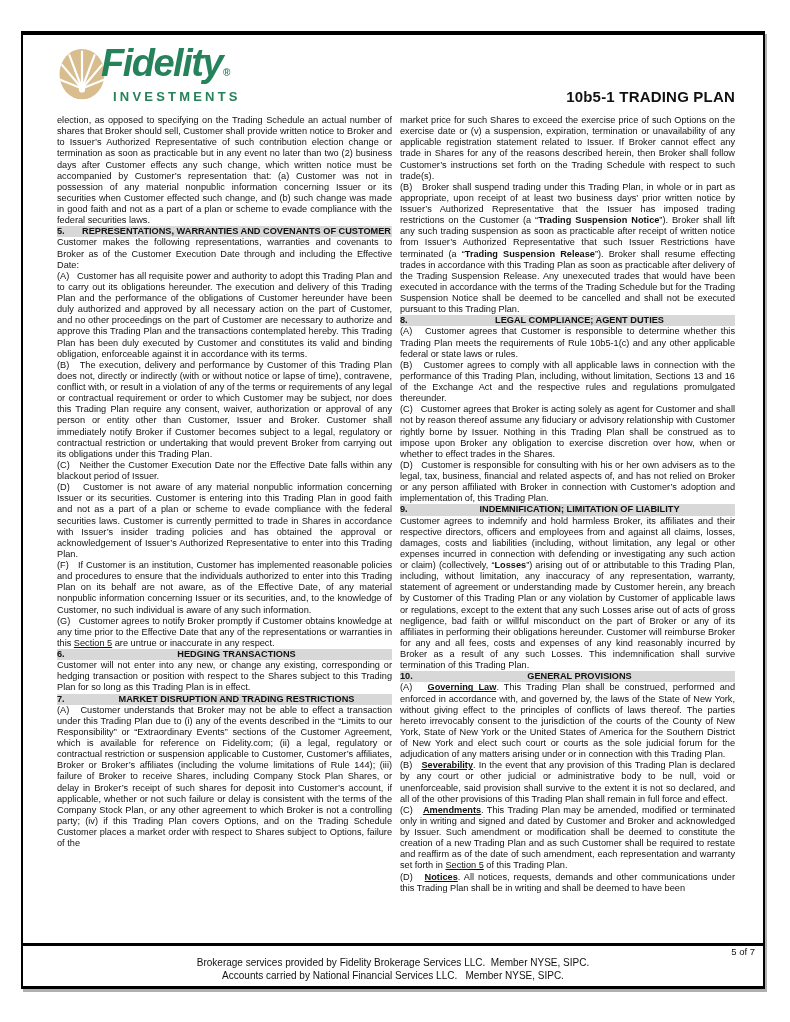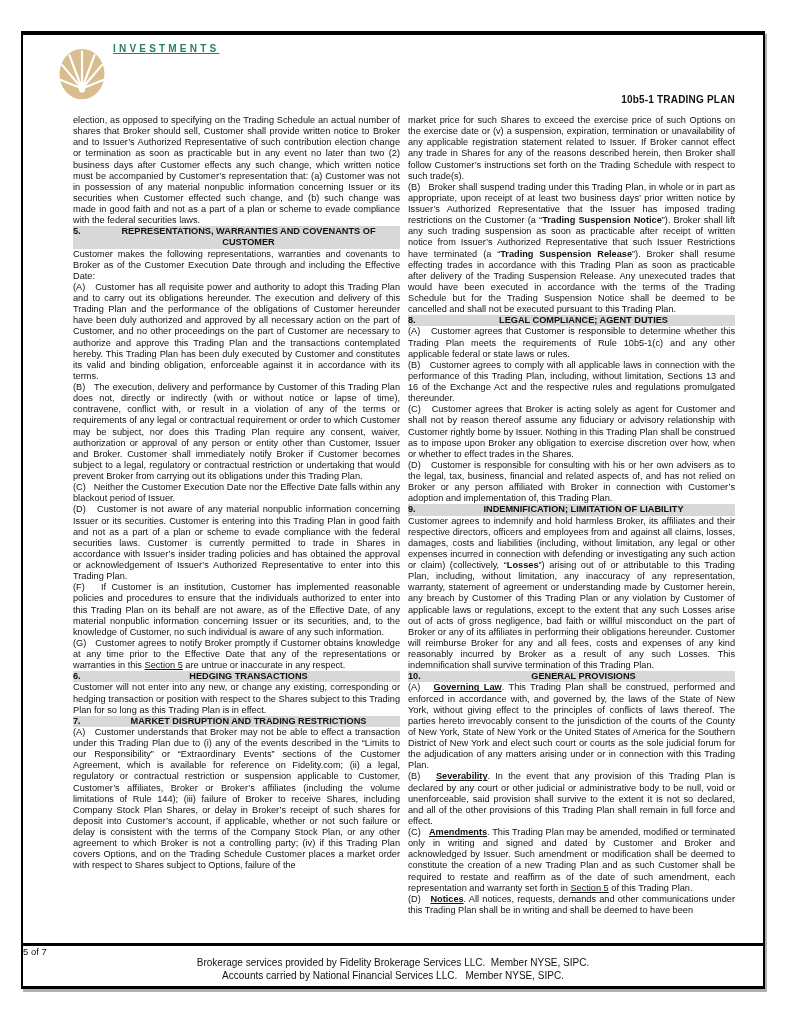--- a/index.html
+++ b/index.html
@@ -14,41 +14,41 @@
     border:2px solid #000;border-top-width:4px;border-bottom-width:3px;
     box-shadow:2px 3px 0 rgba(110,110,110,.55);
     display:flex;flex-direction:column;overflow:hidden;
   }
   
   .header{position:relative;height:80px;flex-shrink:0;}
   .logo{position:absolute;left:32px;top:10px;display:flex;align-items:flex-start;}
   .logo-icon{margin-right:-8px;margin-top:2px;}
   .brand{font-size:38px;font-weight:bold;font-style:italic;letter-spacing:-1.5px;line-height:36px;}
   .reg{font-size:10px;font-style:normal;vertical-align:baseline;margin-left:1px;}
-  .investments{font-size:10px;font-weight:bold;letter-spacing:3.2px;padding-left:12px;margin-top:-2px;text-decoration:underline;}
-  .page-title{position:absolute;right:28px;bottom:10px;font-size:10px;font-weight:bold;letter-spacing:.2px;}
+  .investments{font-size:13px;font-weight:bold;letter-spacing:3.2px;padding-left:12px;margin-top:-2px;}
+  .page-title{position:absolute;right:28px;bottom:10px;font-size:15px;font-weight:bold;letter-spacing:.2px;}
   
   .body-cols{
     flex:1;display:grid;grid-template-columns:1fr 1fr;column-gap:8px;
-    padding:0 28px 2px 34px;overflow:hidden;margin-left:16px;
+    padding:0 28px 2px 34px;overflow:hidden;
   }
   .column{
     overflow:hidden;text-align:justify;
     font-size:9.2px;line-height:11.12px;
   }
   .para{margin:0;}
   .para .b{font-weight:bold;}
   .para .u{text-decoration:underline;}
   .heading{display:flex;background:#d8d8d8;font-weight:bold;}
   .hnum{flex:0 0 24px;}
   .htext{flex:1;text-align:center;}
   
   .footer{flex-shrink:0;}
   .footer-divider{height:3px;background:#000;}
-  .page-number{text-align:left;padding-right:8px;font-size:9.5px;line-height:11.5px;}
+  .page-number{text-align:right;padding-right:8px;font-size:9.5px;line-height:11.5px;}
   .footer-lines{text-align:center;font-size:10px;line-height:12.8px;padding-bottom:3px;}
 </style>
 </head>
 <body>
 
 <div class="page">
 
   <div class="header">
     <div class="logo">
       <svg class="logo-icon" width="54" height="56" viewBox="0 0 60 62">
@@ -58,20 +58,21 @@
           <line x1="30" y1="46" x2="16" y2="9"></line>
           <line x1="30" y1="46" x2="44" y2="9"></line>
           <line x1="30" y1="46" x2="8" y2="20"></line>
           <line x1="30" y1="46" x2="52" y2="20"></line>
           <line x1="30" y1="46" x2="5" y2="36"></line>
           <line x1="30" y1="46" x2="55" y2="36"></line>
         </g>
         <circle cx="30" cy="47" r="3.5" fill="#ffffff"></circle>
       </svg>
       <div class="logo-text">
+        <div class="brand" style="color: rgb(38, 130, 90);"><span>Fidelity</span><span class="reg">®</span></div>
         <div class="investments" style="color: rgb(38, 130, 90);">INVESTMENTS</div>
       </div>
     </div>
     <div class="page-title">10b5-1 TRADING PLAN</div>
   </div>
 
   <div class="body-cols">
     <div class="column">
         <p class="para"><span>election, as opposed to specifying on the Trading Schedule an actual number of shares that Broker should sell, Customer shall provide written notice to Broker and to Issuer’s Authorized Representative of such contribution election change or termination as soon as practicable but in any event no later than two (2) business days after Customer effects any such change, which written notice must be accompanied by Customer’s representation that: (a) Customer was not in possession of any material nonpublic information concerning Issuer or its securities when Customer effected such change, and (b) such change was made in good faith and not as a part of a plan or scheme to evade compliance with the federal securities laws.</span></p>
         <div class="heading">

